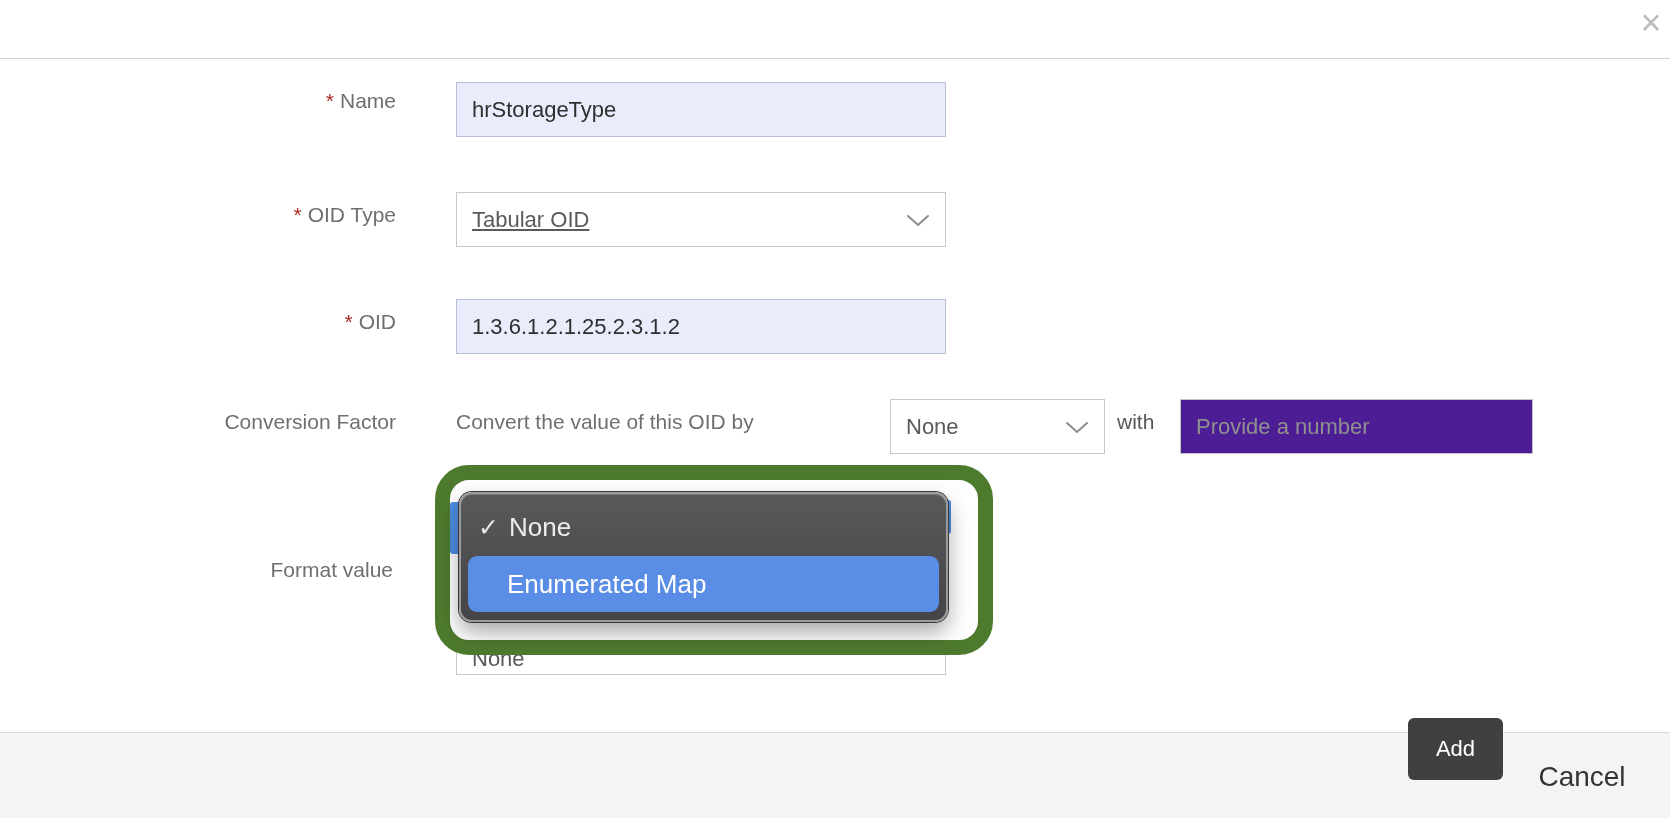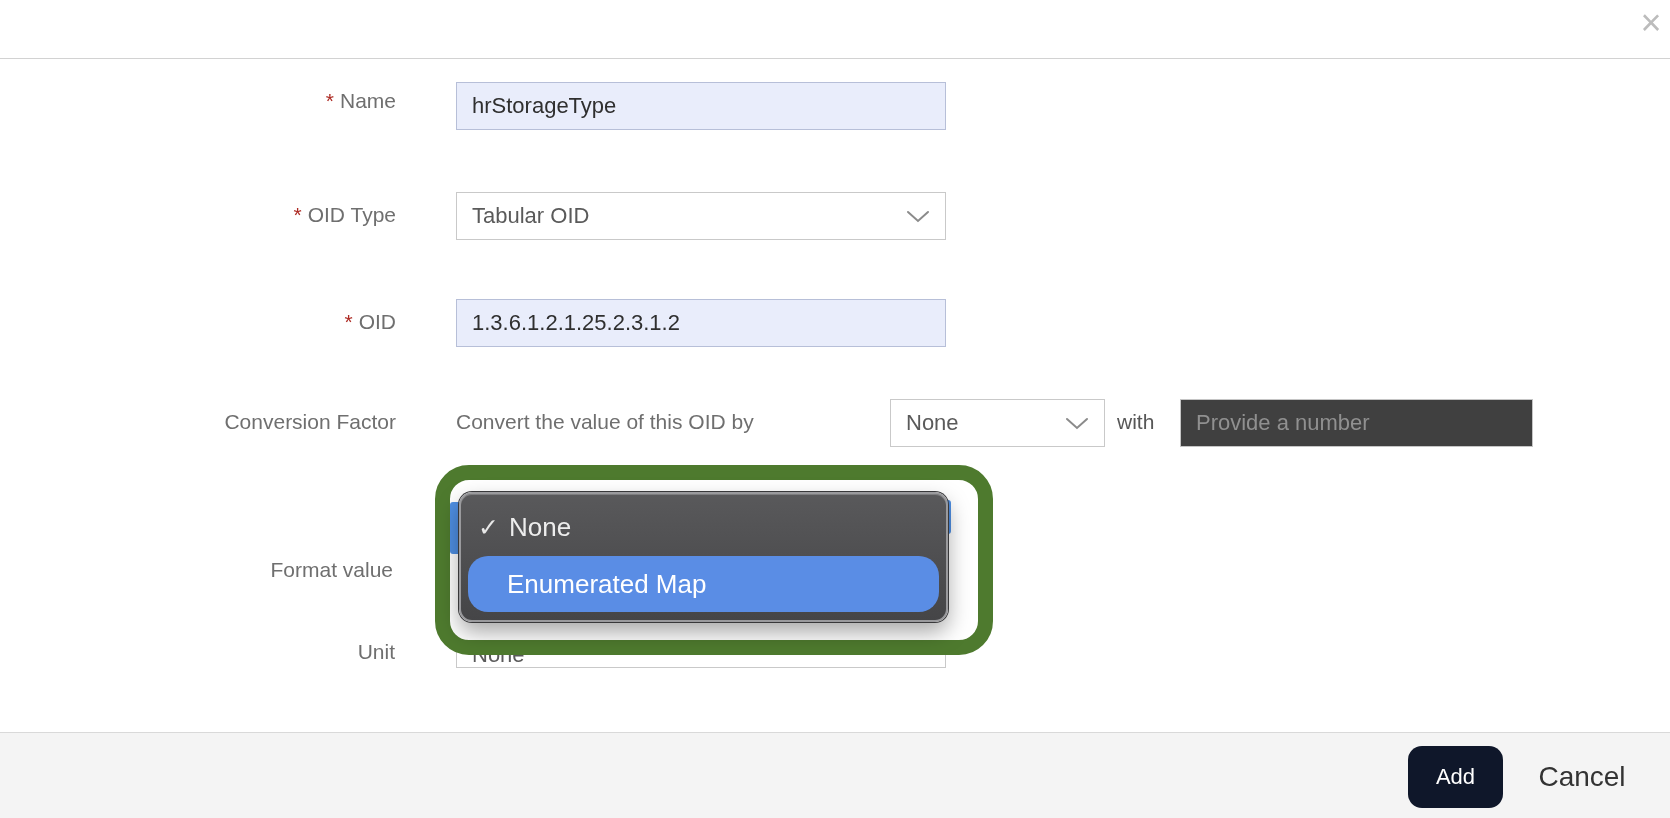--- a/index.html
+++ b/index.html
@@ -9,33 +9,33 @@
     -webkit-font-smoothing:antialiased;
   }
   
   .page-title{position:absolute;left:12px;top:6px;font-size:31px;font-weight:700;color:#1a1a1a;letter-spacing:-.5px;}
   .close-btn{position:absolute;left:1630px;top:2px;width:42px;height:42px;display:flex;align-items:center;justify-content:center;cursor:pointer;}
   .close-btn span{font-size:36px;color:#bcbcbc;line-height:1;}
   .hdr-divider{position:absolute;left:0;top:58px;width:1670px;height:1px;background:#d2d2d2;}
   
   .lbl{position:absolute;left:0;width:396px;text-align:right;font-size:21px;color:#6f6f6f;line-height:26px;white-space:nowrap;}
   .req{color:#ad2a23;margin-right:6px;}
-  .ctl{position:absolute;box-sizing:border-box;height:48px;}
+  .ctl{position:absolute;box-sizing:border-box;height:55px;}
   .txt-input{
     background:#e9edfb;border:1px solid #b7bfd8;width:490px;
     font-family:inherit;font-size:22px;color:#2f2f2f;padding:0 15px;outline:none;
   }
   .sel{
     background:#fff;border:1px solid #c9c9c9;display:flex;align-items:center;
     padding:0 15px;font-size:22px;color:#5a5a5a;cursor:pointer;
   }
   .sel .chev{position:absolute;right:15px;top:50%;transform:translateY(-50%);}
   .helper{position:absolute;font-size:21px;color:#6f6f6f;line-height:26px;white-space:nowrap;}
   .disabled-input{
-    background:#404040;border:1px solid #c5c5c5;width:353px;
+    background:#4c1d95;border:1px solid #c5c5c5;width:353px;
     font-family:inherit;font-size:22px;color:#909090;padding:0 15px;outline:none;
   }
   .disabled-input::placeholder{color:#909090;opacity:1;}
   
   .annotation{
     position:absolute;left:435px;top:465px;width:558px;height:190px;box-sizing:border-box;
     border:15px solid #4e7a2e;border-radius:34px;background:#ffffff;z-index:40;
   }
   .focus-sliver{position:absolute;background:#4f8fe3;border-radius:3px;z-index:41;}
   .sliver-left{left:450px;top:502px;width:11px;height:52px;}
@@ -44,28 +44,28 @@
     position:absolute;left:459px;top:492px;width:489px;height:130px;box-sizing:border-box;
     border:2px solid #9a9a9d;border-radius:13px;z-index:42;
     background:linear-gradient(#59595b,#454547);
     box-shadow:0 0 0 1px #38383a, inset 0 1px 0 rgba(255,255,255,.22), 0 10px 22px rgba(0,0,0,.35);
     padding:5px 0 8px;
   }
   .popup-opt{display:flex;align-items:center;font-size:26px;}
   .opt-none{height:57px;padding-left:17px;gap:10px;color:#ededed;}
   .opt-none .check{font-size:25px;color:#e8e8e8;}
   .opt-highlight{
-    height:56px;margin:0 7px;border-radius:20px;background:#5a8de5;color:#ffffff;padding-left:39px;
+    height:56px;margin:0 7px;border-radius:9px;background:#5a8de5;color:#ffffff;padding-left:39px;
   }
   
   .footer-divider{position:absolute;left:0;top:732px;width:1670px;height:1px;background:#d9d9d9;}
   .footer{position:absolute;left:0;top:733px;width:1670px;height:85px;background:#f4f4f4;}
   .add-btn{
-    position:absolute;left:1408px;top:746px;width:95px;height:62px;border:none;border-radius:14px;
-    background:#0f172a;color:#fff;font-family:inherit;font-size:22px;cursor:pointer;
+    position:absolute;left:1408px;top:718px;width:95px;height:62px;border:none;border-radius:6px;
+    background:#404040;color:#fff;font-family:inherit;font-size:22px;cursor:pointer;
   }
   .cancel-btn{
     position:absolute;left:1532px;top:746px;width:100px;height:62px;display:flex;align-items:center;justify-content:center;
     font-size:28px;color:#333333;cursor:pointer;background:transparent;border:none;font-family:inherit;
   }
 </style>
 </head>
 <body>
 
 <div id="screen">
@@ -76,21 +76,21 @@
   <div class="hdr-divider"></div>
 
   <div class="lbl" style="top:88px;">
     <span class="req">*</span><span>Name</span>
   </div>
   <input class="ctl txt-input" style="left: 456px; top: 82px;" type="text" value="hrStorageType">
 
   <div class="lbl" style="top:202px;">
     <span class="req">*</span><span>OID Type</span>
   </div>
-  <div class="ctl sel" style="left:456px;top:192px;width:490px;">
+  <div class="ctl sel" style="left:456px;top:192px;width:490px;text-decoration:underline;">
     <span>Tabular OID</span>
     <span class="chev">
       <svg width="24" height="13">
           <polyline points="2,2 12,11 22,2" stroke="#8b8b8b" stroke-width="2" fill="none" stroke-linecap="round"></polyline>
         </svg>
     </span>
   </div>
 
   <div class="lbl" style="top:309px;">
     <span class="req">*</span><span>OID</span>
@@ -120,21 +120,20 @@
   <div class="popup">
     <div class="popup-opt opt-none">
       <span class="check">✓</span>
       <span>None</span>
     </div>
     <div class="popup-opt opt-highlight">
       <span>Enumerated Map</span>
     </div>
   </div>
 
-  <div class="lbl" style="top:639px;width:395px;">Unit</div>
   <div class="ctl sel" style="left:456px;top:620px;width:490px;padding-top:22px;">
     <span>None</span>
     <span class="chev" style="top:auto;bottom:14px;transform:none;">
       <svg width="24" height="13">
           <polyline points="2,2 12,11 22,2" stroke="#8b8b8b" stroke-width="2" fill="none" stroke-linecap="round"></polyline>
         </svg>
     </span>
   </div>
 
   <div class="footer"></div>

